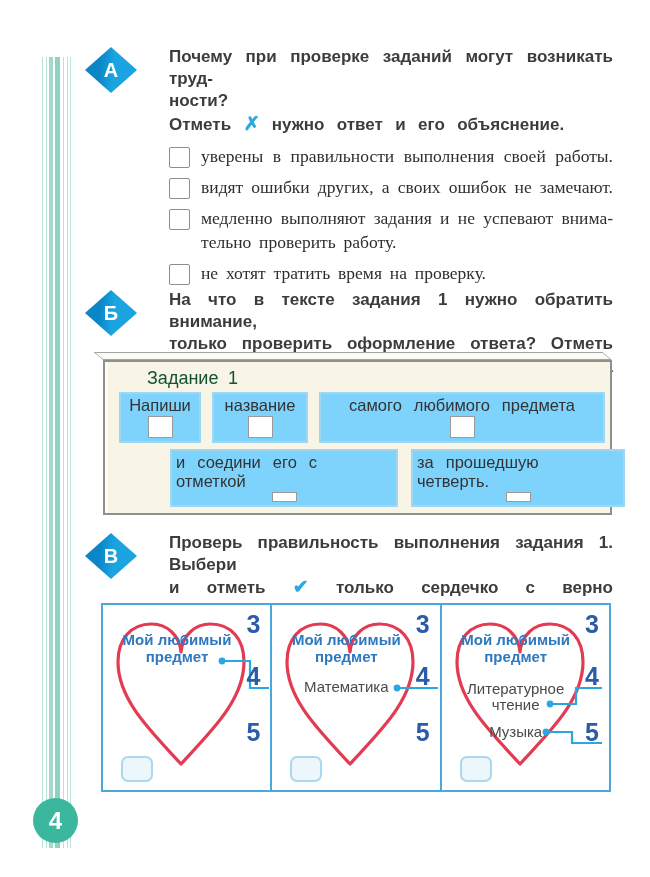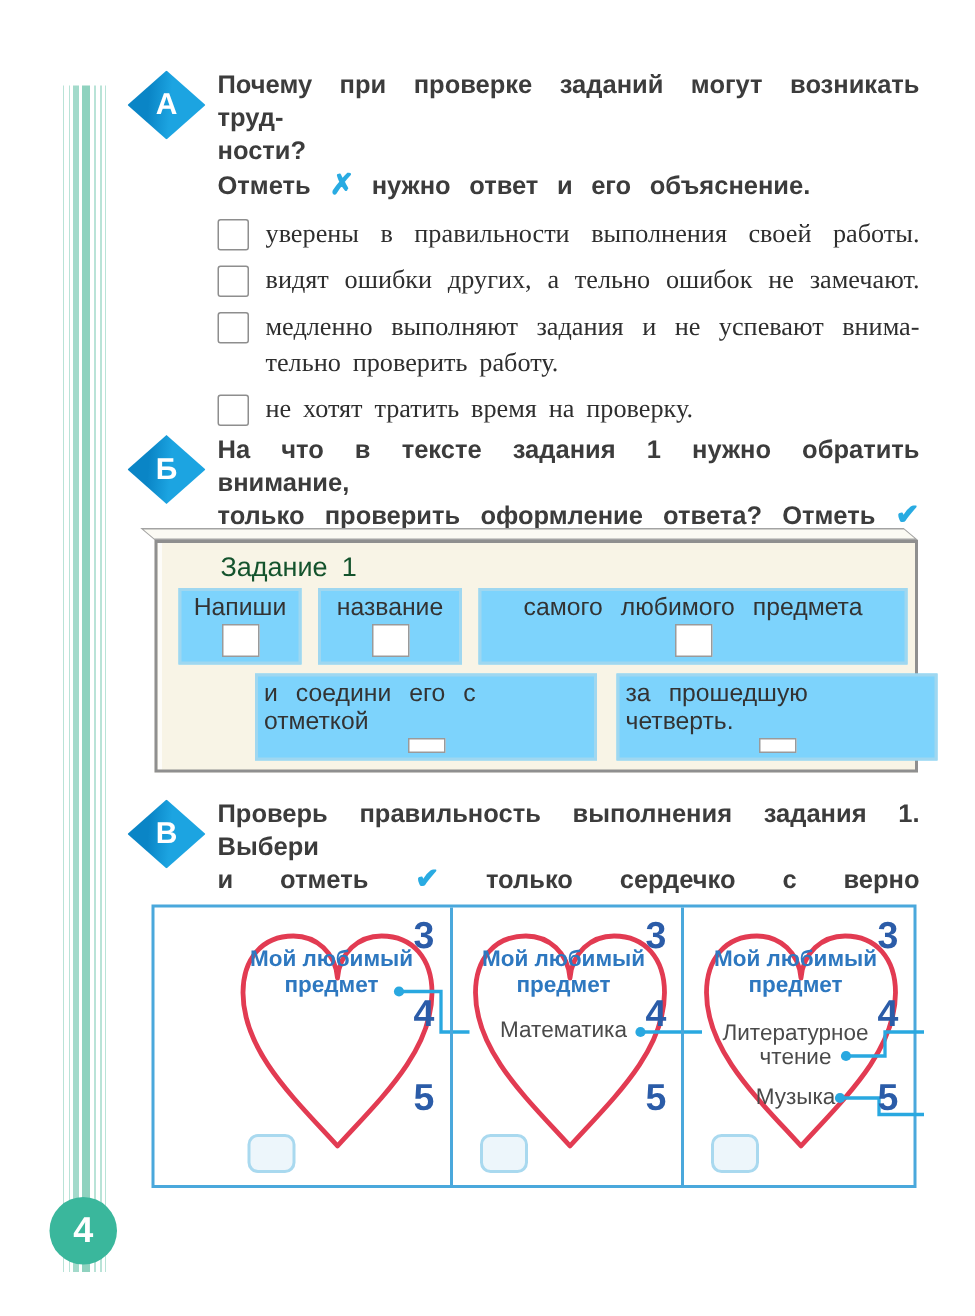--- a/index.html
+++ b/index.html
@@ -33,21 +33,21 @@
   
   .section { position:absolute; left:85px; width:528px; }
   .sec-a { top:46px; } .sec-b { top:289px; } .sec-v { top:532px; }
   .diamond {
     position:absolute; left:0; top:1px; width:52px; height:46px;
     background:linear-gradient(95deg, #0a85c6 0 28%, #1ca4e1 55%);
     clip-path:polygon(50% 0%, 100% 50%, 50% 100%, 0% 50%);
     color:#fff; font-size:20px; font-weight:bold;
     display:flex; align-items:center; justify-content:center;
   }
-  .sec-body { margin-left:60px; }
+  .sec-body { margin-left:84px; }
 
   .sans-line { display:block; font-size:17px; line-height:22px; font-weight:bold; word-spacing:0.3em; color:#3c3c3c; }
   .jl { text-align:justify; text-align-last:justify; }
   .mark-line { display:block; font-size:17px; line-height:24px; font-weight:bold; word-spacing:0.45em; }
   .mark-x { color:#29abe2; font-weight:bold; font-size:19px; display:inline-block; transform:scaleX(1.05); }
   .mark-check { color:#29abe2; font-weight:bold; font-size:19px; display:inline-block; }
 
   .serif { font-family:"Liberation Serif", serif; font-weight:normal; color:#2e2e2e; }
   .intro-line { display:block; margin-top:9px; font-size:17.5px; line-height:24px; word-spacing:0.2em; }
 
@@ -80,21 +80,21 @@
   .word-card .word-box { width:25px; height:25px; border:1.5px solid #9a9a9a; background:#fff; margin-top:1px; }
   .wc1 { width:82px; margin-right:11px; }
   .wc2 { width:96px; margin-right:11px; }
   .wc3 { flex:1; }
   .wc4 { width:228px; margin-right:13px; }
   .wc5 { width:214px; }
 
   
   .hearts-box {
     position:absolute; left:101px; top:603px; width:510px; height:189px;
-    border:2px solid #4aa8dc; background:#fff; display:flex;padding-left:44px;
+    border:2px solid #4aa8dc; background:#fff; display:flex;
   }
   .hp { position:relative; flex:1 1 0; }
   .hp + .hp { border-left:2px solid #4aa8dc; }
   .heart-svg { position:absolute; left:8px; top:8px; }
   .conn-svg { position:absolute; left:0; top:0; }
   .hp-label {
     position:absolute; left:0; top:26px; width:148px; text-align:center;
     color:#2e78c0; font-size:15px; font-weight:bold; line-height:17px;
   }
   .hp-subject { position:absolute; text-align:center; color:#4a4a4a; font-size:15px; line-height:16px; }
@@ -131,21 +131,21 @@
     <div class="options">
       <div class="opt">
         <div class="opt-box"></div>
         <div class="opt-text serif">
           <span class="l jl">уверены в правильности выполнения своей работы.</span>
         </div>
       </div>
       <div class="opt">
         <div class="opt-box"></div>
         <div class="opt-text serif">
-          <span class="l jl">видят ошибки других, а тельно ошибок не замечают.</span>
+          <span class="l jl">видят ошибки других, а своих ошибок не замечают.</span>
         </div>
       </div>
       <div class="opt">
         <div class="opt-box"></div>
         <div class="opt-text serif">
           <span class="l jl">медленно выполняют задания и не успевают внима-</span>
           <span class="l">тельно проверить работу.</span>
         </div>
       </div>
       <div class="opt">

